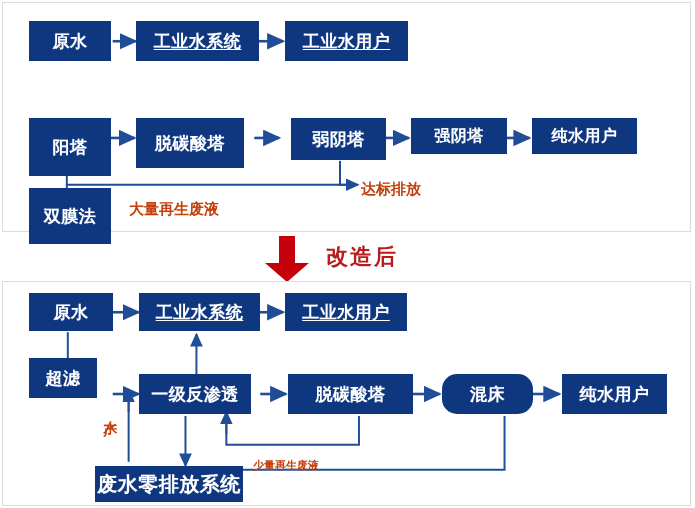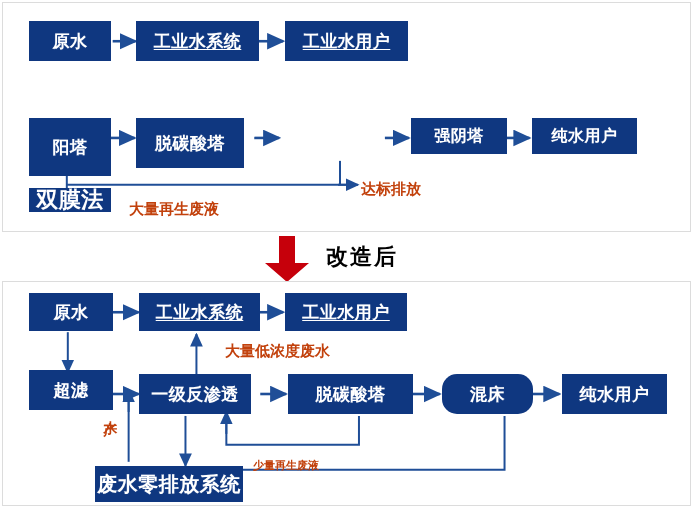--- a/index.html
+++ b/index.html
@@ -38,21 +38,21 @@
     white-space:nowrap;
   }
   .lbl.vert{
     writing-mode:vertical-rl;
     text-orientation:upright;
     line-height:1.05;
   }
 
   #banner-text{
     position:absolute;
-    color:#000000;
+    color:#b91c1c;
     font-weight:bold;
     font-size:22px;
     letter-spacing:2px;
     left:326px;top:242px;
   }
   svg{overflow:visible;}
   .ln{stroke:#1f4e97;stroke-width:2;fill:none;}
   .ln3{stroke:#1f4e97;stroke-width:2.6;fill:none;}
   .arwfill{fill:#1f4e97;}
   .redfill{fill:#c6000b;}
@@ -86,24 +86,25 @@
 
       <line class="ln" x1="338" y1="158" x2="338" y2="182"></line>
     </svg>
 
     <div class="node" style="left:26px;top:18px;width:82px;height:40px;font-size:17px;">原水</div>
     <div class="node u" style="left:133px;top:18px;width:123px;height:40px;font-size:17px;">工业水系统</div>
     <div class="node u" style="left:282px;top:18px;width:123px;height:40px;font-size:17px;">工业水用户</div>
 
     <div class="node" style="left:26px;top:115px;width:82px;height:58px;font-size:17px;">阳塔</div>
     <div class="node" style="left:133px;top:115px;width:108px;height:50px;font-size:17px;">脱碳酸塔</div>
+    <div class="node" style="left:288px;top:115px;width:95px;height:42px;font-size:17px;">弱阴塔</div>
     <div class="node" style="left:408px;top:115px;width:96px;height:36px;font-size:16px;">强阴塔</div>
     <div class="node" style="left:529px;top:115px;width:105px;height:36px;font-size:16px;">纯水用户</div>
 
-    <div class="node" style="left:26px;top:185px;width:82px;height:24px;font-size:22px;">双膜法</div>
+    <div class="node" style="left:26px;top:185px;width:82px;height:56px;font-size:17px;">双膜法</div>
 
     <div class="lbl" style="left:358px;top:177px;font-size:15px;">达标排放</div>
     <div class="lbl" style="left:126px;top:197px;font-size:15px;">大量再生废液</div>
   </div>
 
   <svg style="position:absolute;left:264px;top:236px;width:50px;height:46px;" viewBox="0 0 50 46">
     <path class="redfill" d="M15,0 L31,0 L31,27 L45,27 L23,46 L1,27 L15,27 Z"></path>
   </svg>
   <div id="banner-text">改造后</div>
 
@@ -142,26 +143,25 @@
       <polyline class="ln" points="357,134 357,163 224,163 224,140"></polyline>
       <line class="ln" x1="224" y1="152" x2="224" y2="130" marker-end="url(#ahU2)"></line>
 
       <polyline class="ln" points="503,134 503,188 183,188"></polyline>
     </svg>
 
     <div class="node" style="left:26px;top:11px;width:84px;height:38px;font-size:17px;">原水</div>
     <div class="node u" style="left:136px;top:11px;width:121px;height:38px;font-size:17px;">工业水系统</div>
     <div class="node u" style="left:282px;top:11px;width:122px;height:38px;font-size:17px;">工业水用户</div>
 
-    <div class="node" style="left:26px;top:88px;width:84px;height:40px;font-size:17px;">超滤</div>
+    <div class="node" style="left:26px;top:76px;width:68px;height:40px;font-size:17px;">超滤</div>
     <div class="node" style="left:136px;top:92px;width:112px;height:40px;font-size:17px;">一级反渗透</div>
     <div class="node" style="left:285px;top:92px;width:125px;height:40px;font-size:17px;">脱碳酸塔</div>
     <div class="node" style="left:439px;top:92px;width:91px;height:40px;font-size:17px;border-radius:15px;">混床</div>
     <div class="node" style="left:559px;top:92px;width:105px;height:40px;font-size:17px;">纯水用户</div>
 
     <div class="node" style="left:92px;top:184px;width:148px;height:36px;font-size:20px;">废水零排放系统</div>
 
-    <div class="lbl" style="left:222px;top:60px;font-size:15px;">大量低浓度废水</div>
     <div class="lbl vert" style="left:100px;top:128px;font-size:14px;">产水</div>
     <div class="lbl" style="left:250px;top:176px;font-size:11px;">少量再生废液</div>
   </div>
 
 </div>
 
 </body></html>

